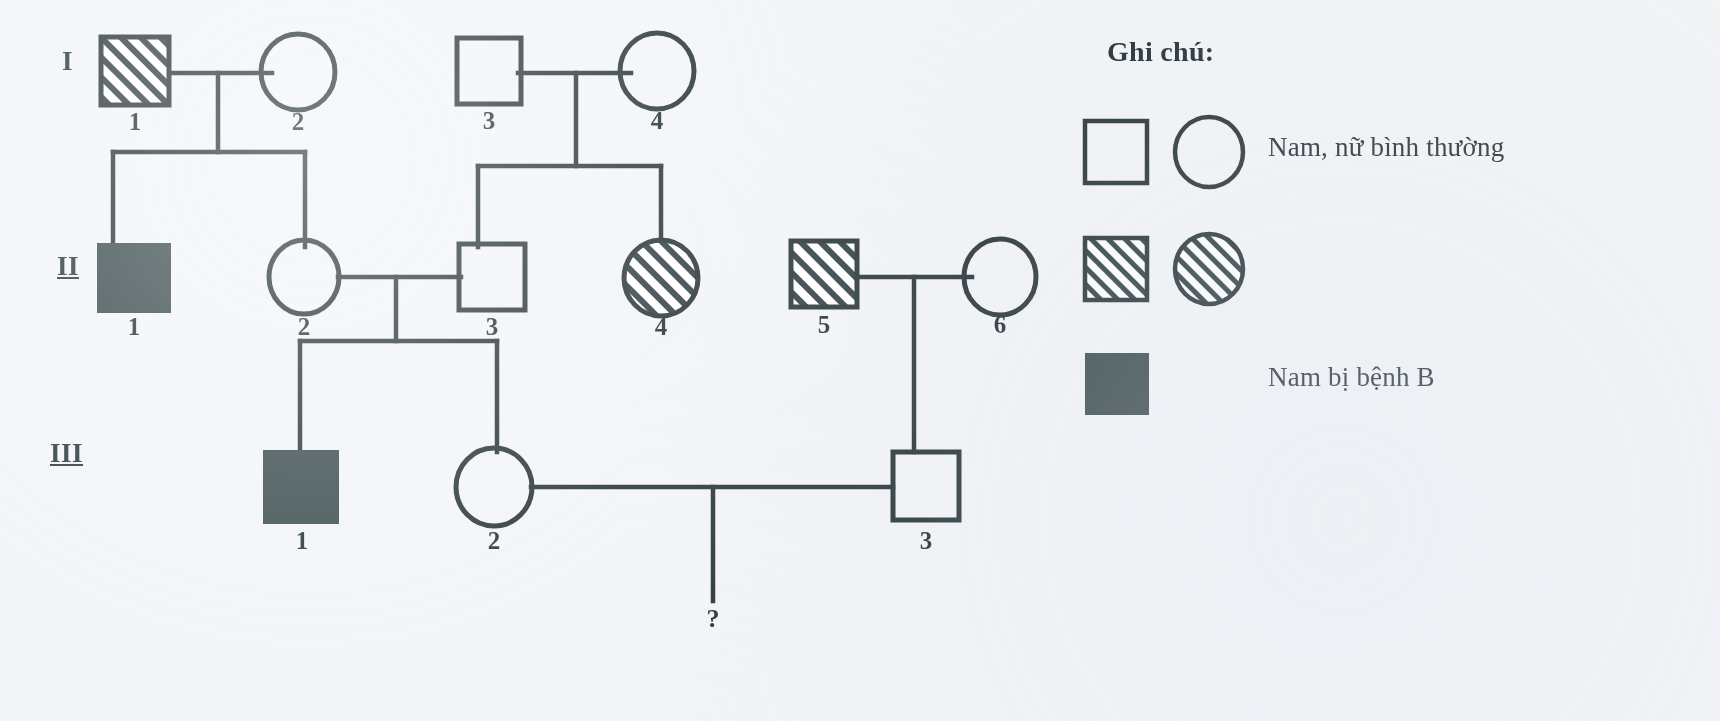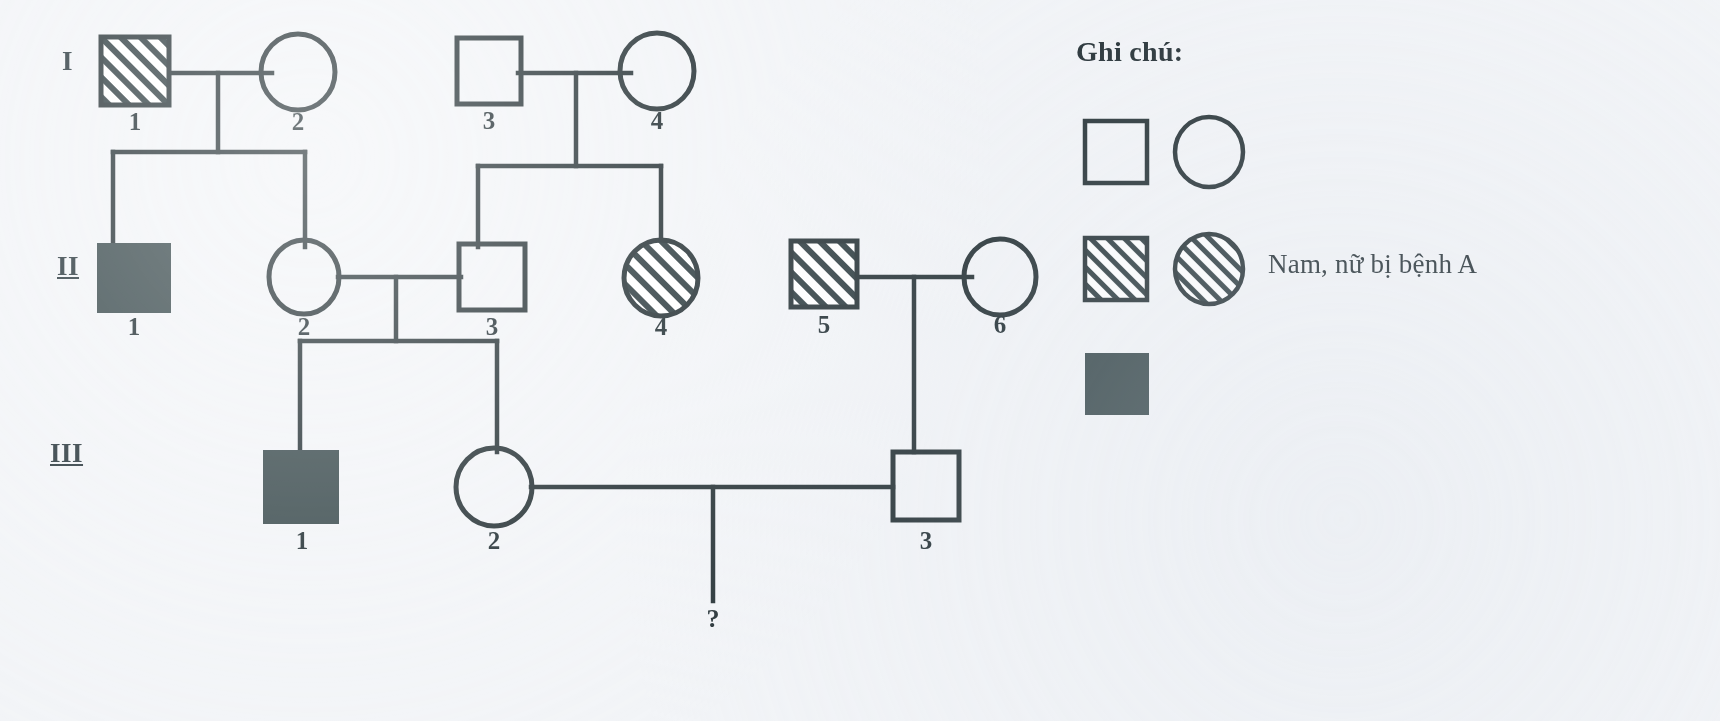--- a/index.html
+++ b/index.html
@@ -156,18 +156,19 @@
   <div class="ind-num" style="left:641px;top:313px;">4</div>
   <div class="ind-num" style="left:804px;top:311px;">5</div>
   <div class="ind-num" style="left:980px;top:311px;">6</div>
 
   <div class="ind-num" style="left:282px;top:527px;">1</div>
   <div class="ind-num" style="left:474px;top:527px;">2</div>
   <div class="ind-num" style="left:906px;top:527px;">3</div>
 
   <div class="qmark" style="left:693px;top:604px;">?</div>
 
-  <div class="legend-title" style="left:1076px;top:36px;">Ghi chú:</div>
+  <div class="legend-title" style="left:1107px;top:36px;">Ghi chú:</div>
 
-  <div class="legend-text" style="left:1268px;top:249px;">Nam, nữ bị bệnh A</div>
+  <div class="legend-text" style="left:1268px;top:132px;">Nam, nữ bình thường</div>
+  <div class="legend-text" style="left:1268px;top:362px;">Nam bị bệnh B</div>
 
   <div class="noise"></div>
 </div>
 
 </body></html>

